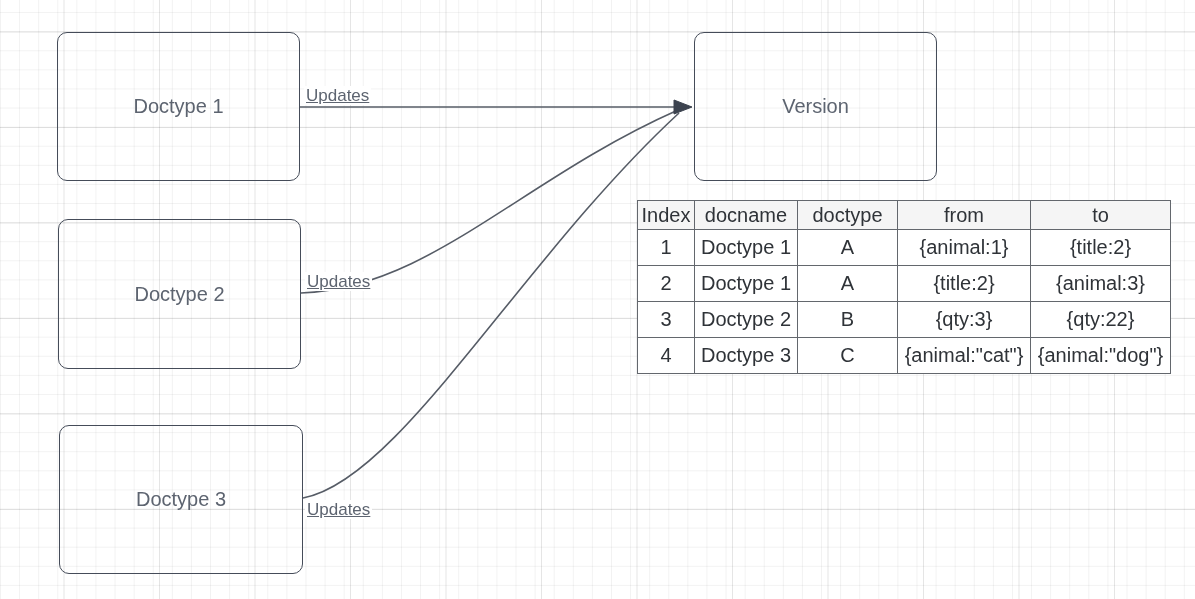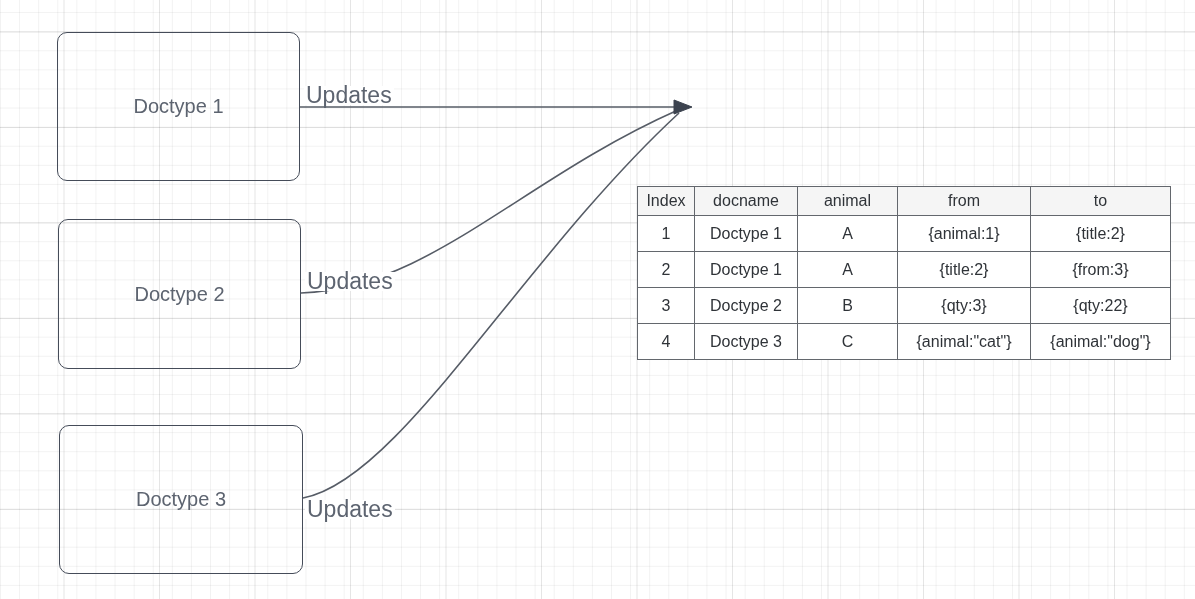--- a/index.html
+++ b/index.html
@@ -38,31 +38,31 @@
     position:absolute;box-sizing:border-box;
     border:1.6px solid var(--node-stroke);border-radius:10px;
     display:flex;align-items:center;justify-content:center;
     font-size:20px;color:var(--node-text);background:transparent;
   }
   .node-doctype1{left:57px;top:32px;width:243px;height:149px;}
   .node-doctype2{left:58px;top:219px;width:243px;height:150px;}
   .node-doctype3{left:59px;top:425px;width:244px;height:149px;}
   .node-version{left:694px;top:32px;width:243px;height:149px;}
   .edge-label{
-    position:absolute;font-size:23px;line-height:19px;
+    position:absolute;font-size:17px;line-height:19px;
     color:var(--edge-label-text);background:var(--canvas-bg);
-    padding:0 2px;white-space:nowrap;
+    padding:0 2px;white-space:nowrap;text-decoration:underline;
   }
   .edge-label-1{left:304px;top:86px;}
   .edge-label-2{left:305px;top:272px;}
   .edge-label-3{left:305px;top:500px;}
   table.version-table{
-    position:absolute;left:637px;top:186px;
+    position:absolute;left:637px;top:200px;
     border-collapse:collapse;table-layout:fixed;
-    background:#ffffff;font-size:16px;color:var(--table-text);
+    background:#ffffff;font-size:20px;color:var(--table-text);
   }
   table.version-table th,
   table.version-table td{
     border:1.5px solid var(--table-border);
     text-align:center;vertical-align:middle;
     padding:0 2px;overflow:hidden;white-space:nowrap;
   }
   table.version-table th{
     background:var(--table-header-bg);
     font-weight:normal;height:28px;
@@ -83,56 +83,59 @@
 
   <div class="node node-doctype1">
     <span>Doctype 1</span>
   </div>
   <div class="node node-doctype2">
     <span>Doctype 2</span>
   </div>
   <div class="node node-doctype3">
     <span>Doctype 3</span>
   </div>
+  <div class="node node-version">
+    <span>Version</span>
+  </div>
 
   <div class="edge-label edge-label-1">Updates</div>
   <div class="edge-label edge-label-2">Updates</div>
   <div class="edge-label edge-label-3">Updates</div>
 
   <table class="version-table">
     <colgroup>
       <col style="width:57px">
         <col style="width:103px">
         <col style="width:100px">
         <col style="width:133px">
         <col style="width:140px">
     </colgroup>
     <thead>
       <tr>
         <th>Index</th>
         <th>docname</th>
-        <th>animal</th>
+        <th>doctype</th>
         <th>from</th>
         <th>to</th>
       </tr>
     </thead>
     <tbody>
       <tr>
         <td>1</td>
         <td>Doctype 1</td>
         <td>A</td>
         <td>{animal:1}</td>
         <td>{title:2}</td>
       </tr>
       <tr>
         <td>2</td>
         <td>Doctype 1</td>
         <td>A</td>
         <td>{title:2}</td>
-        <td>{from:3}</td>
+        <td>{animal:3}</td>
       </tr>
       <tr>
         <td>3</td>
         <td>Doctype 2</td>
         <td>B</td>
         <td>{qty:3}</td>
         <td>{qty:22}</td>
       </tr>
       <tr>
         <td>4</td>

